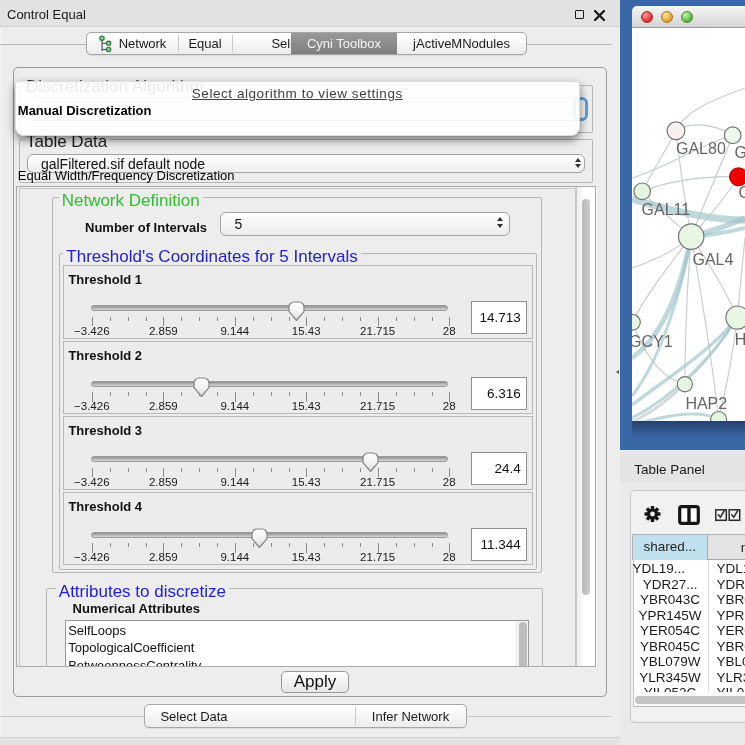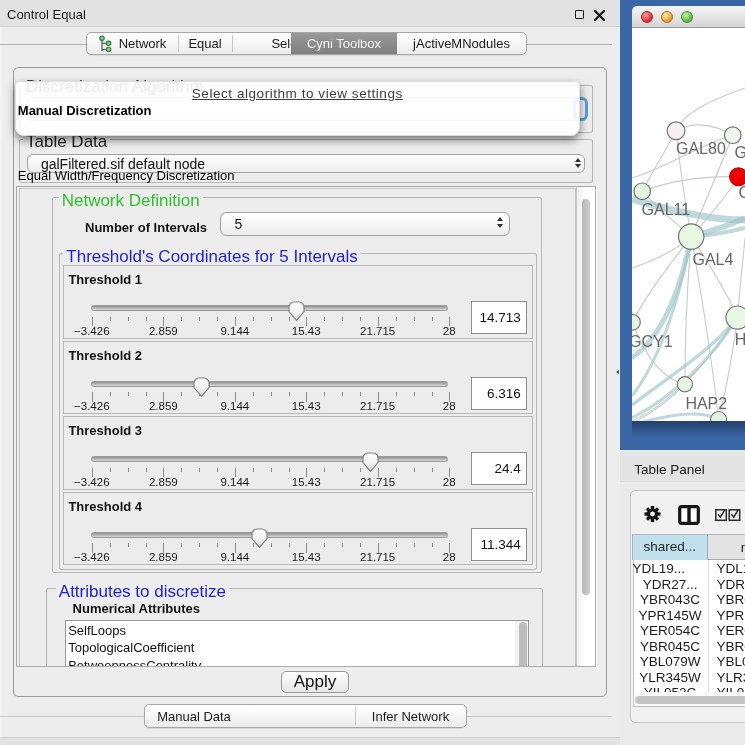--- a/index.html
+++ b/index.html
@@ -250,21 +250,21 @@
         </svg>Network</div>
     <div class="segsep" style="left:91px;"></div>
     <div class="seg" style="left:91px;width:54px;">Equal</div>
     <div class="segsep" style="left:145px;"></div>
     <div class="seg" style="left:145px;width:59px;padding-left:28px;">Select</div>
     <div class="seg sel" style="left:204px;width:106px;">Cyni Toolbox</div>
     <div class="seg" style="left:310px;width:129px;border-radius:0 5px 5px 0;">jActiveMNodules</div>
   </div>
 
   <div id="bottabs" class="abs segbar">
-    <div class="seg" style="left:0;width:98px;border-radius:5px 0 0 5px;">Manual Data</div>
+    <div class="seg" style="left:0;width:98px;border-radius:5px 0 0 5px;">Select Data</div>
     <div class="segsep" style="left:210px;"></div>
     <div class="seg" style="left:210px;width:111px;border-radius:0 5px 5px 0;">Infer Network</div>
   </div>
 
   <div id="netblue" class="abs"></div>
   <div id="netwin" class="abs">
     <div id="nettitle" class="abs">
       <div class="light" style="left:9px;background:radial-gradient(circle at 35% 30%,#ff9a9a,#e23b3b 60%,#b01212);border:1px solid #9e2b2b;box-sizing:border-box;"></div>
       <div class="light" style="left:29px;background:radial-gradient(circle at 35% 30%,#ffe9a8,#e9a63a 60%,#c77f13);border:1px solid #a8781f;box-sizing:border-box;"></div>
       <div class="light" style="left:49px;background:radial-gradient(circle at 35% 30%,#c8f3b2,#61bf45 60%,#3f9428);border:1px solid #4d8a33;box-sizing:border-box;"></div>

